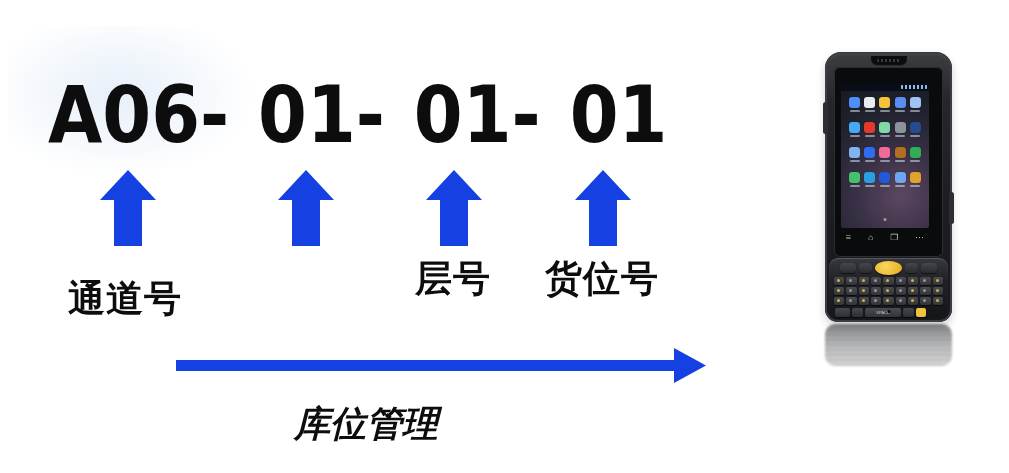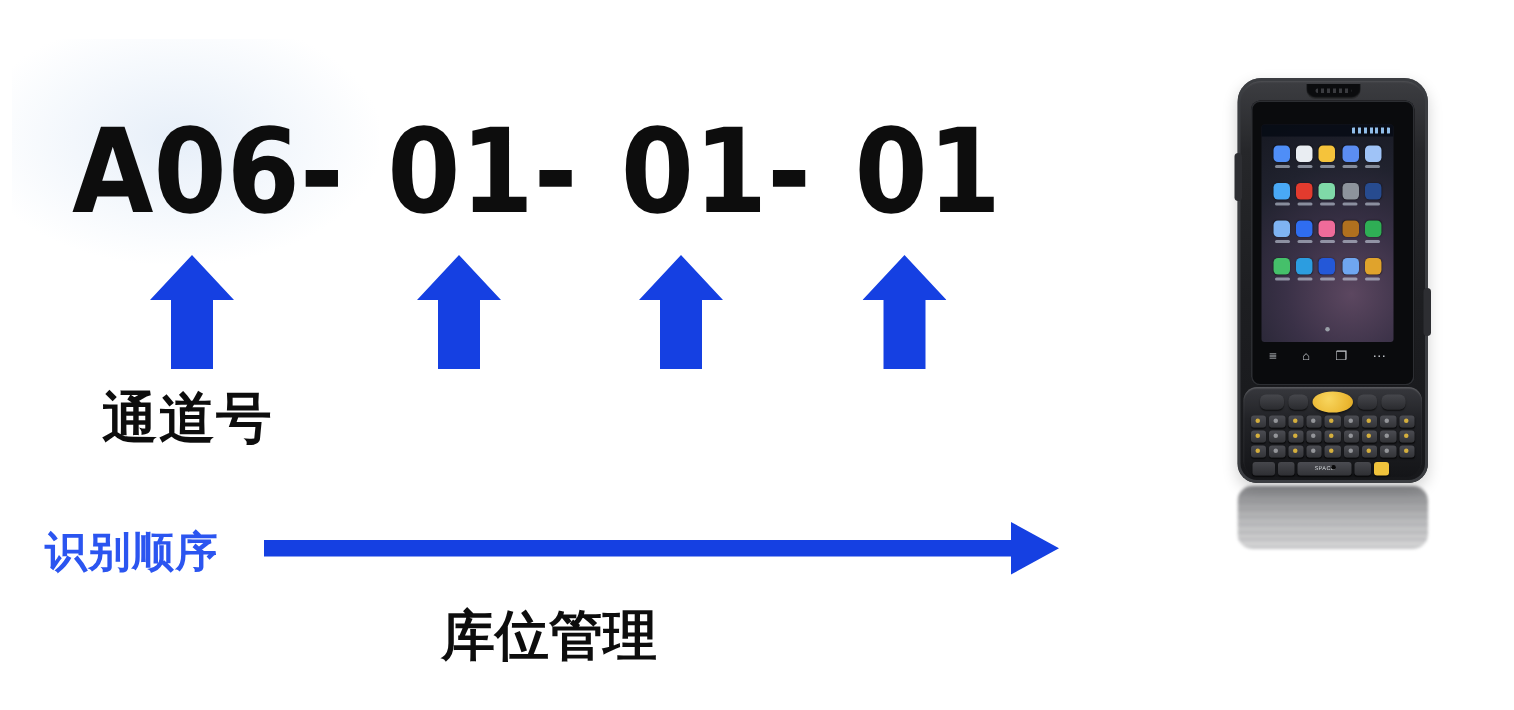--- a/index.html
+++ b/index.html
@@ -23,30 +23,30 @@
   }
   
   .up-arrow{position:absolute;top:170px;width:56px;height:76px;color:var(--arrow-blue);}
   .up-arrow svg{display:block;width:56px;height:76px;}
   .up1{left:100px;} .up2{left:278px;} .up3{left:426px;} .up4{left:575px;}
   
   .seg-label{
     position:absolute;top:254px;transform:translateX(-50%);
     font-size:37px;font-weight:900;letter-spacing:1px;white-space:nowrap;color:var(--ink);
   }
-  .seg1{left:125px;} .seg2{left:306px;} .seg3{left:453px;} .seg4{left:602px;}
+  .seg1{left:125px;margin-top:20px;} .seg2{left:306px;} .seg3{left:453px;} .seg4{left:602px;}
   
   .seq-label{
     position:absolute;left:30px;top:349px;font-size:28px;font-weight:900;
     color:var(--seq-blue);white-space:nowrap;letter-spacing:1px;
   }
   .h-arrow{position:absolute;left:176px;top:348px;width:530px;height:36px;color:var(--arrow-blue);}
   .h-arrow svg{display:block;width:530px;height:36px;}
   
-  .caption{position:absolute;transform:translateX(-50%);font-weight:900;color:var(--ink);white-space:nowrap;}
+  .caption{position:absolute;transform:translateX(-50%);font-weight:900;color:var(--ink);white-space:nowrap;font-style:italic;}
   .caption-storage{left:366px;top:400px;font-size:36px;}
   .caption-pda{left:888px;top:401px;font-size:35px;}
   
   .pda{position:absolute;left:825px;top:52px;width:127px;height:270px;}
   .pda-body{
     position:absolute;inset:0;border-radius:16px 16px 13px 13px;
     background:linear-gradient(180deg,#3d3e42 0%,#26272a 18%,#1d1e21 55%,#17181b 100%);
     box-shadow:inset 0 0 0 2px #3b3d41, inset 0 2px 2px rgba(255,255,255,0.22), 0 4px 10px rgba(0,0,0,0.18);
   }
   .pda-btn-left,.pda-btn-right{position:absolute;width:5px;height:32px;background:#2d2e32;border-radius:3px;}
@@ -142,22 +142,23 @@
         <polygon points="28,0 56,30 42,30 42,76 14,76 14,30 0,30" fill="currentColor"></polygon>
       </svg>
   </div>
   <div class="up-arrow up4">
     <svg viewBox="0 0 56 76">
         <polygon points="28,0 56,30 42,30 42,76 14,76 14,30 0,30" fill="currentColor"></polygon>
       </svg>
   </div>
 
   <div class="seg-label seg1">通道号</div>
-
-  <div class="seq-label">识别顺序</div>
+  <div class="seg-label seg3">层号</div>
+  <div class="seg-label seg4">货位号</div>
+
   <div class="h-arrow">
     <svg viewBox="0 0 530 36">
         <polygon points="0,12 498,12 498,0 530,17.5 498,35 498,23 0,23" fill="currentColor"></polygon>
       </svg>
   </div>
 
   <div class="caption caption-storage">库位管理</div>
 
   <div class="pda">
     <div class="pda-body"></div>

